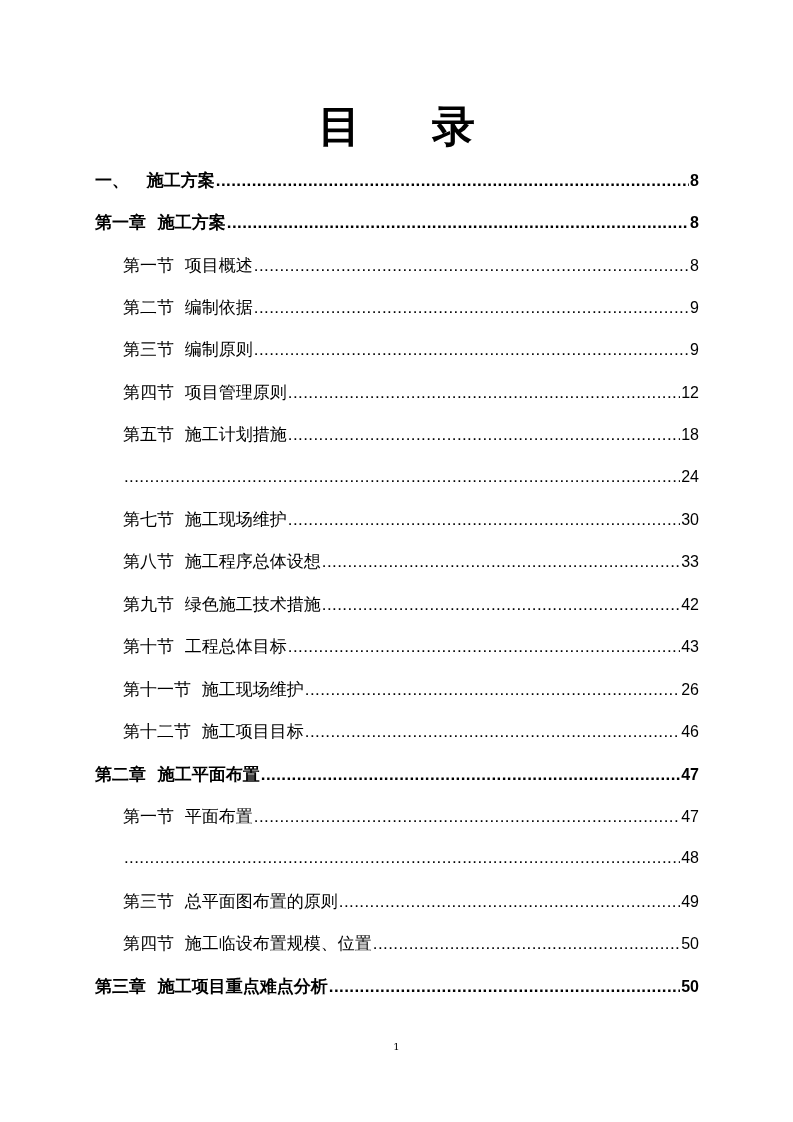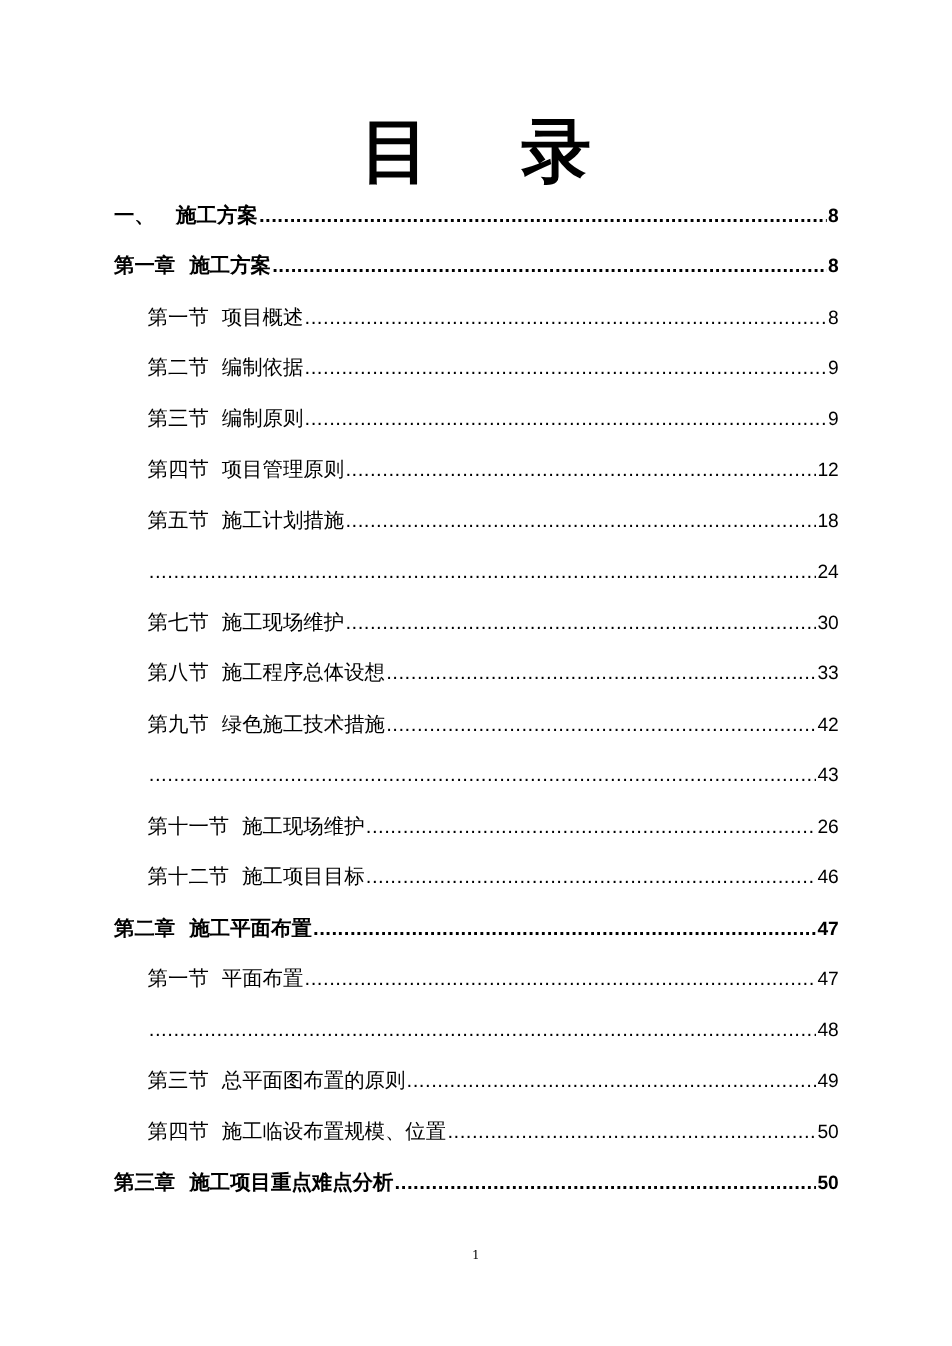--- a/index.html
+++ b/index.html
@@ -1,19 +1,19 @@
 <!DOCTYPE html>
 <html><head>
 <meta charset="utf-8">
 <style>
   html, body { margin: 0; padding: 0; background: #ffffff; }
   body { width: 793px; height: 1122px; position: relative; overflow: hidden; font-family: "DejaVu Serif", serif; color: #000; }
   .title {
     position: absolute; left: 0; width: 793px; top: 96px; text-align: center;
-    font-family: "DejaVu Serif", serif; font-weight: bold; font-size: 58px; line-height: 60px;
+    font-family: "DejaVu Serif", serif; font-weight: bold; font-size: 43px; line-height: 60px;
     letter-spacing: 28px; text-indent: 28px;
   }
   .toc { position: absolute; left: 0; top: 0; width: 793px; }
   .entry {
     position: absolute; display: flex; align-items: baseline;
     right: 94px; height: 26px; font-size: 17px; line-height: 26px;
   }
   .entry.level1 { left: 95px; font-weight: bold; }
   .entry.level2 { left: 123px; font-weight: normal; }
   .entry .label { white-space: pre; flex: 0 0 auto; text-align: center; }
@@ -87,20 +87,21 @@
     <span class="label">第八节  施工程序总体设想</span>
     <span class="leader"></span>
     <span class="page">33</span>
   </div>
   <div class="entry level2" style="top:591px">
     <span class="label">第九节  绿色施工技术措施</span>
     <span class="leader"></span>
     <span class="page">42</span>
   </div>
   <div class="entry level2" style="top:633px">
+    <span class="label">第十节  工程总体目标</span>
     <span class="leader"></span>
     <span class="page">43</span>
   </div>
   <div class="entry level2" style="top:676px">
     <span class="label">第十一节  施工现场维护</span>
     <span class="leader"></span>
     <span class="page">26</span>
   </div>
   <div class="entry level2" style="top:718px">
     <span class="label">第十二节  施工项目目标</span>

